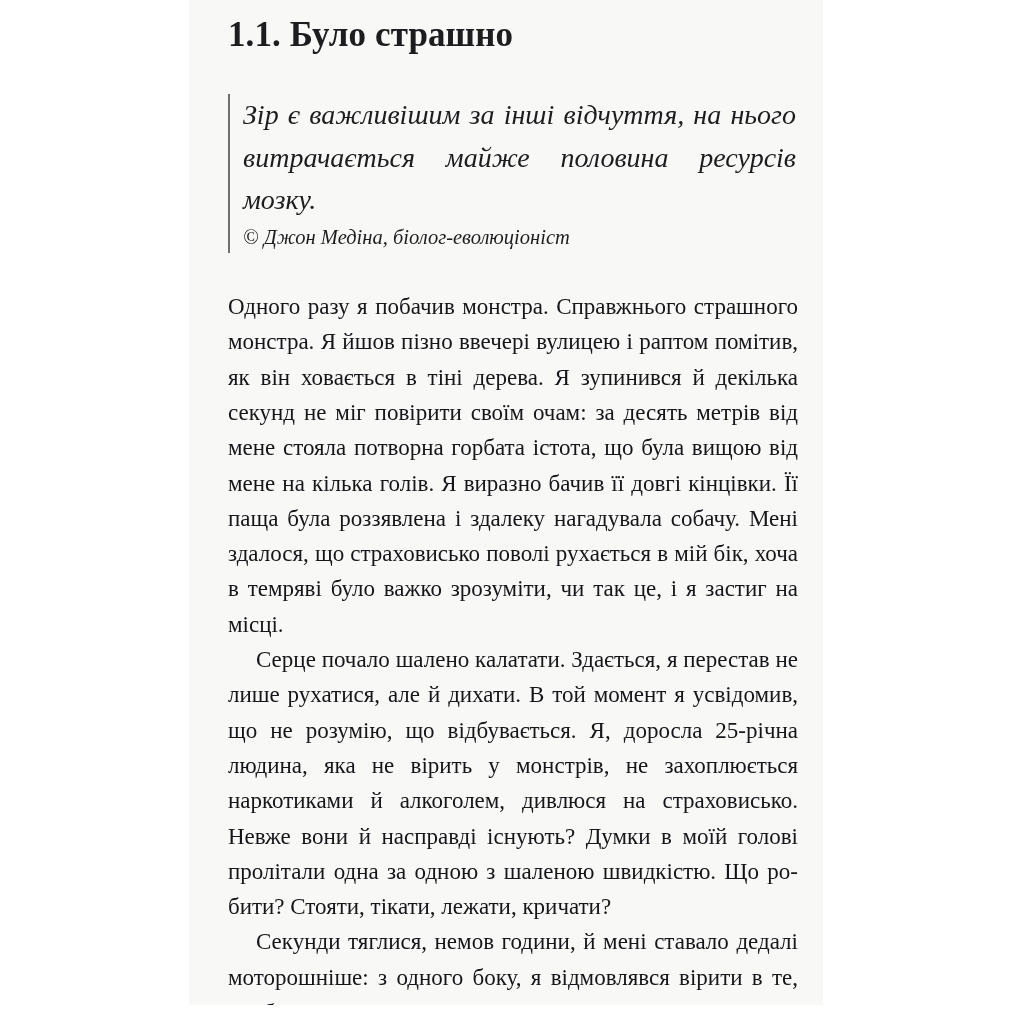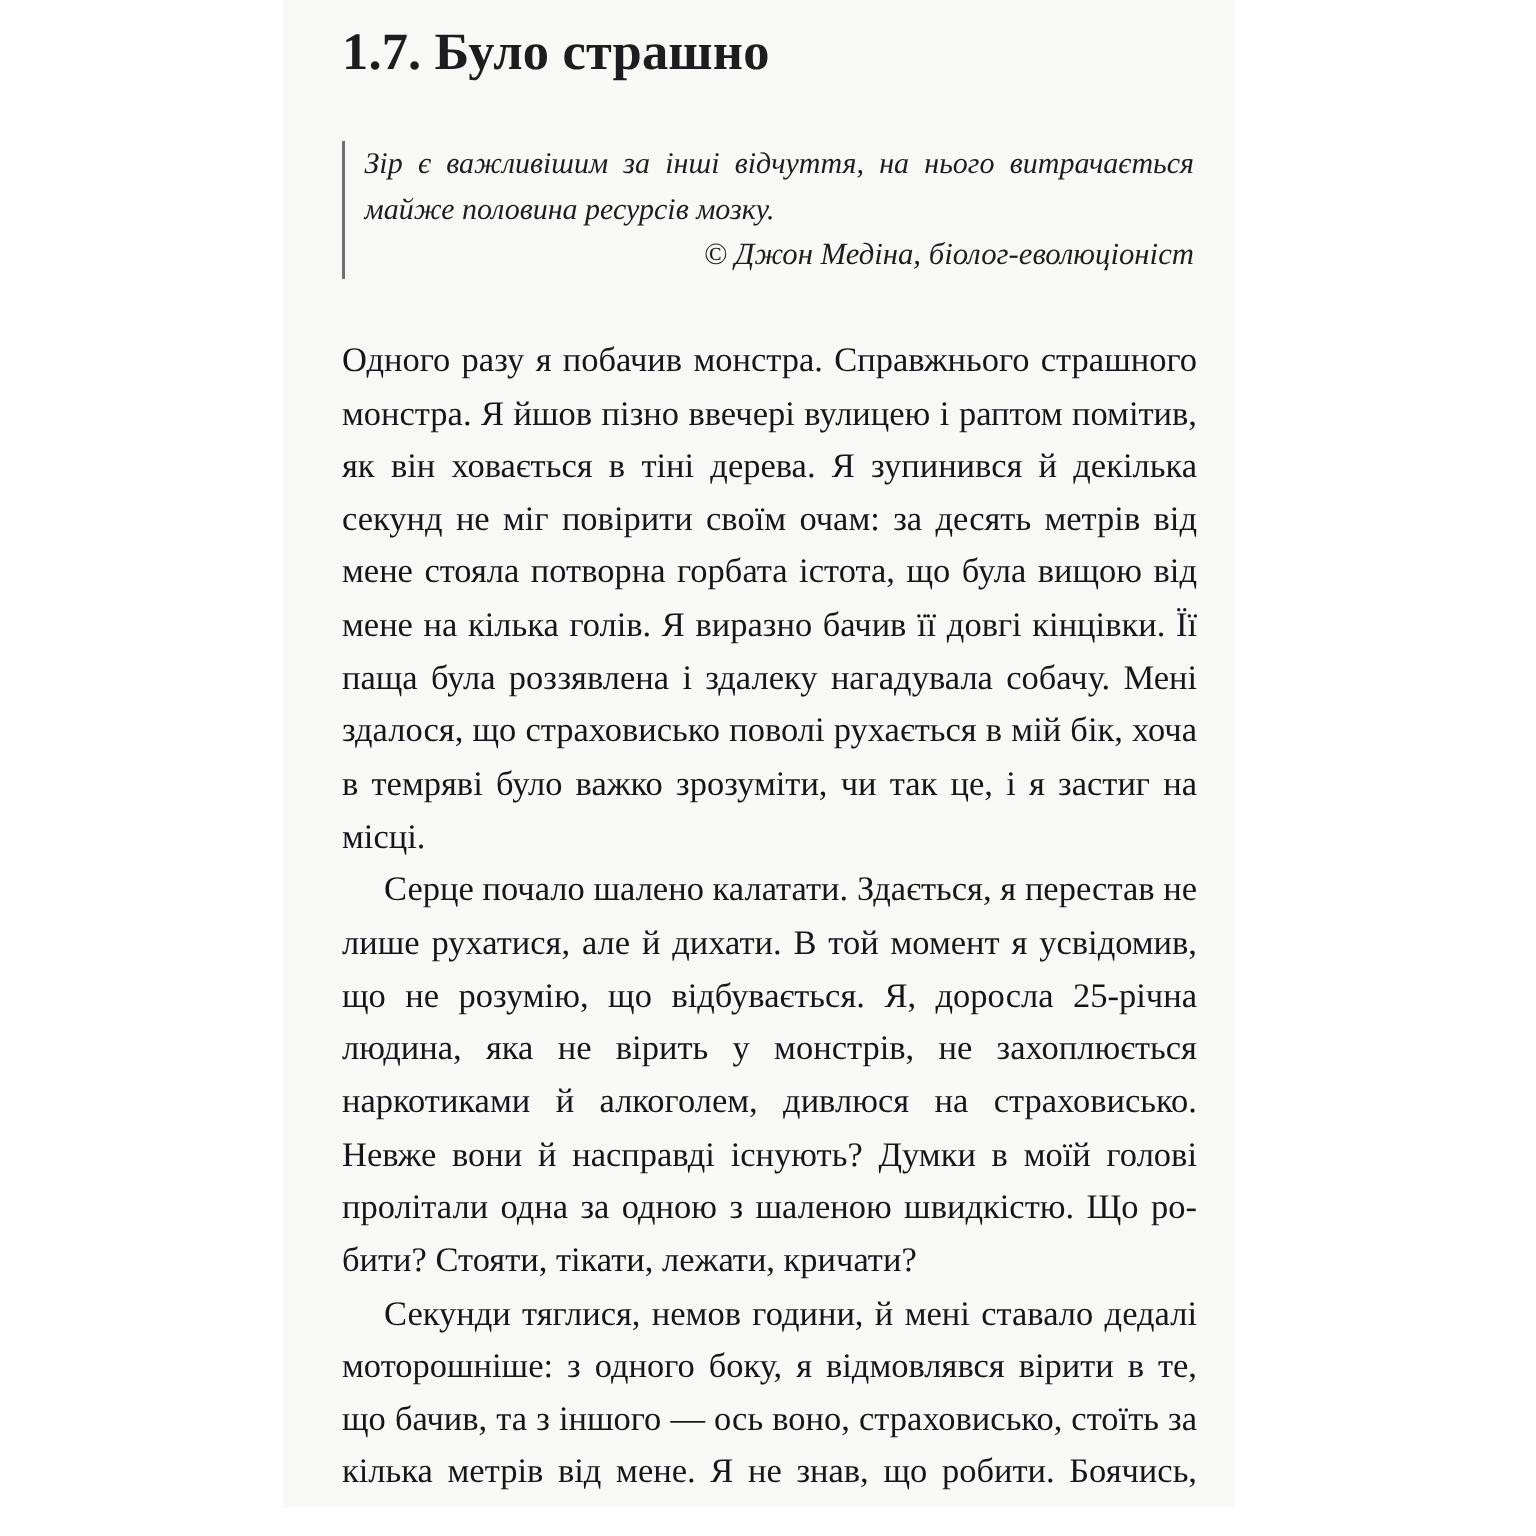--- a/index.html
+++ b/index.html
@@ -52,35 +52,34 @@
   .epigraph {
     margin: 0;
     padding: 0 0 0 13px;
     border-left: 2px solid #6f6f72;
     margin-top: 39px;
     margin-bottom: 0;
   }
   .epigraph-text {
     font-family: "Liberation Serif", "DejaVu Serif", serif;
     font-style: italic;
-    font-size: 20px;
+    font-size: 28px;
     line-height: 1.52;
     color: #1d1d1f;
     text-align: justify;
     text-justify: inter-word;
     margin: 0;
     padding-right: 2px;
   }
   .epigraph-attribution {
     font-family: "Liberation Serif", "DejaVu Serif", serif;
     font-style: italic;
     font-size: 20.5px;
     line-height: 1.52;
     color: #1d1d1f;
-    text-align: right;
     margin: 0;
     padding-right: 2px;
   }
 
   
   #body-text {
     margin-top: 36px;
   }
   .body-paragraph {
     font-family: "Liberation Serif", "DejaVu Serif", serif;
@@ -101,21 +100,21 @@
   .body-paragraph:last-child {
     
   }
 </style>
 </head>
 <body>
 
 <div id="page-sheet">
   <div id="content-column">
 
-    <h1 class="chapter-title">1.7. Було страшно</h1>
+    <h1 class="chapter-title">1.1. Було страшно</h1>
 
     <blockquote class="epigraph">
       <p class="epigraph-text">Зір є важливішим за інші відчуття, на нього ви­трачається майже половина ресурсів мозку.</p>
       <p class="epigraph-attribution">© Джон Медіна, біолог-еволюціоніст</p>
     </blockquote>
 
     <div id="body-text">
       <p class="body-paragraph first-para">Одного разу я побачив монстра. Справжнього страш­ного монстра. Я йшов пізно ввечері вулицею і раптом помітив, як він ховається в тіні дерева. Я зупинився й декілька секунд не міг повірити своїм очам: за де­сять метрів від мене стояла потворна горбата істота, що була вищою від мене на кілька голів. Я виразно ба­чив її довгі кінцівки. Її паща була роззявлена і здале­ку нагадувала собачу. Мені здалося, що страховисько поволі рухається в мій бік, хоча в темряві було важко зрозуміти, чи так це, і я застиг на місці.</p>
       <p class="body-paragraph">Серце почало шалено калатати. Здається, я перестав не лише рухатися, але й дихати. В той момент я усвідо­мив, що не розумію, що відбувається. Я, доросла 25-річ­на людина, яка не вірить у монстрів, не захоплюється наркотиками й алкоголем, дивлюся на страховисько. Невже вони й насправді існують? Думки в моїй голові пролітали одна за одною з шаленою швидкістю. Що ро­бити? Стояти, тікати, лежати, кричати?</p>
       <p class="body-paragraph">Секунди тяглися, немов години, й мені ставало де­далі моторошніше: з одного боку, я відмовлявся вірити в те, що бачив, та з іншого — ось воно, страховисько, стоїть за кілька метрів від мене. Я не знав, що робити. Боячись, щоб монстр не накинувся, якщо я поворух­нуся або почну тікати, я просто стояв і продовжував пильно в нього вдивлятися.</p>

